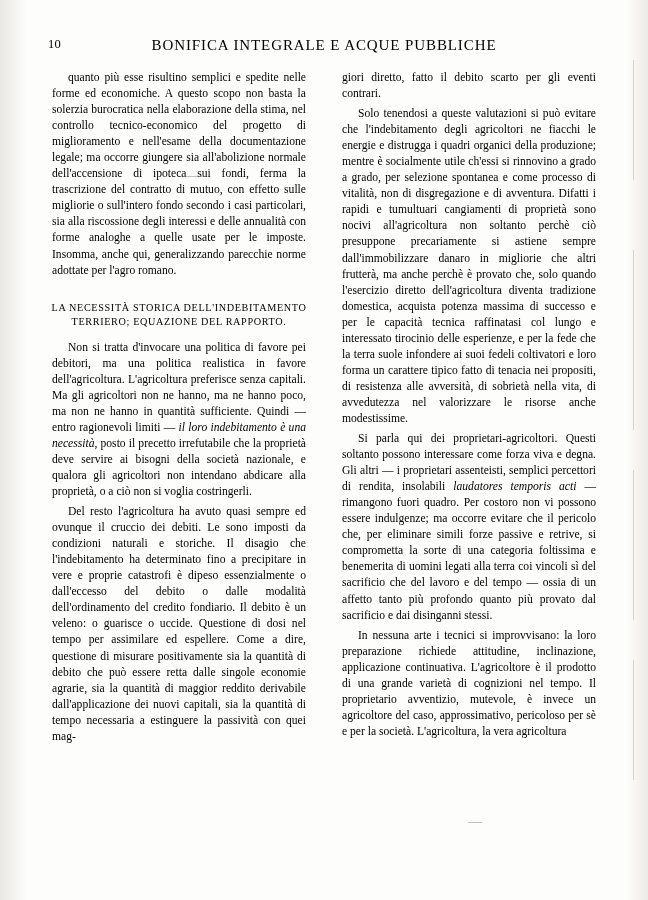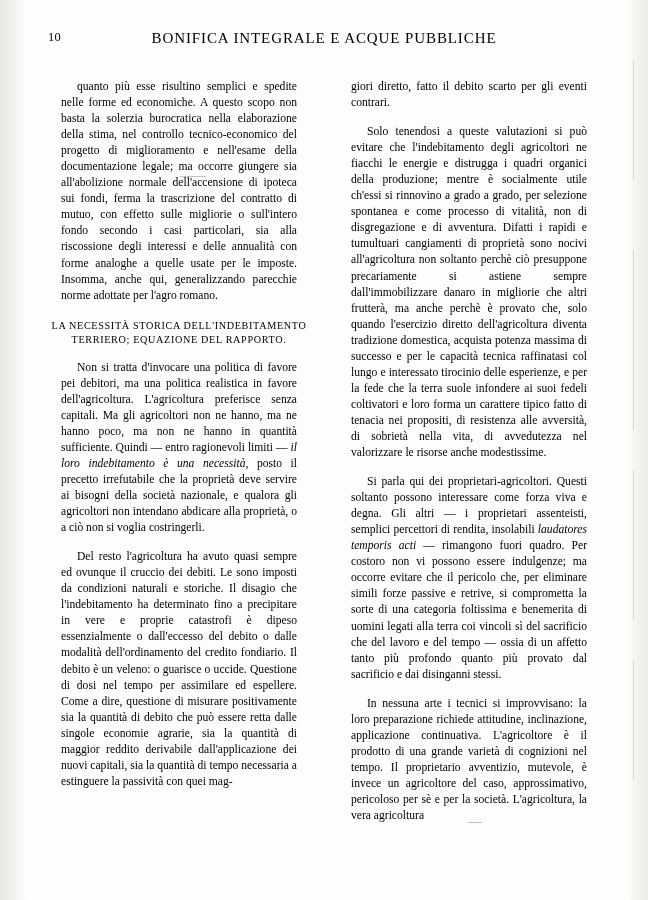--- a/index.html
+++ b/index.html
@@ -37,21 +37,21 @@
     right: 0; top: 0; bottom: 0;
     width: 22px;
     background: linear-gradient(to left, #eceae5, rgba(253,253,251,0));
     pointer-events: none;
   }
 
   .header {
     position: absolute;
     left: 48px;
     right: 48px;
-    top: 30px;
+    top: 37px;
     height: 22px;
   }
   .folio {
     position: absolute;
     left: 0;
     top: 0;
     font-size: 12.5px;
     letter-spacing: 0.3px;
   }
   .running-title {
@@ -77,28 +77,28 @@
   }
   .col {
     width: 262px;
     font-size: 11.6px;
     line-height: 16.05px;
     text-align: justify;
     text-justify: inter-word;
     hyphens: manual;
   }
   .col p {
-    margin: 13px;
+    margin: 4px;
     text-indent: 16px;
   }
   .col p.noindent {
     text-indent: 0;
   }
   .section-head {
-    margin: 15px 0 11px 0;
+    margin: 22px 0 11px 0;
     font-size: 10.2px;
     letter-spacing: 0.65px;
     font-variant: small-caps;
     text-transform: uppercase;
     text-align: center;
     line-height: 14px;
     text-indent: 0;
   }
   .section-head .lower {
     text-transform: uppercase;

